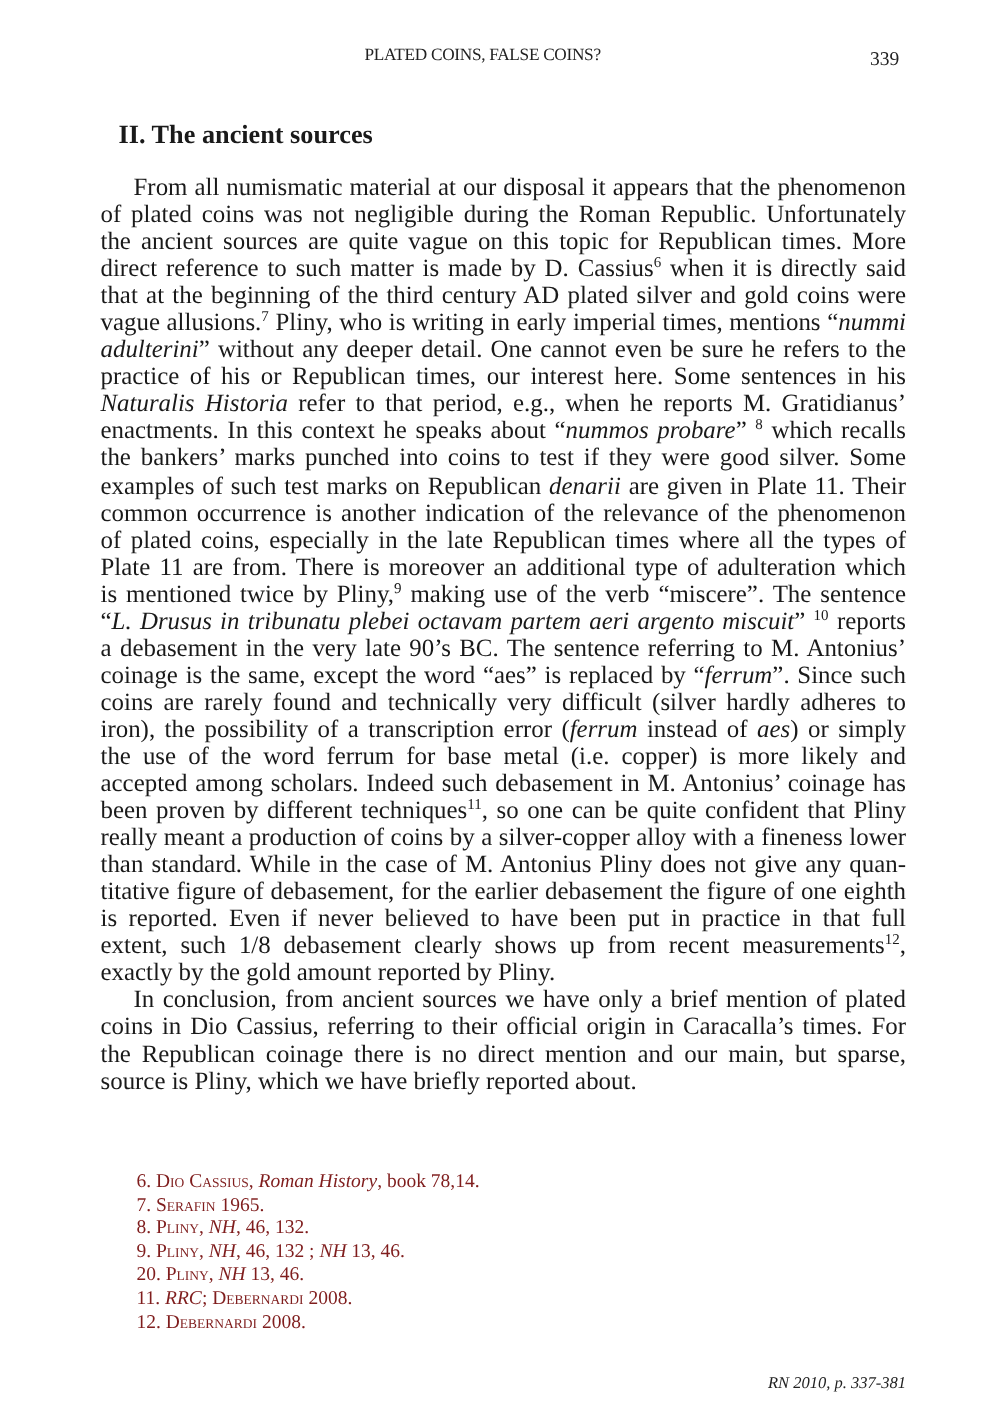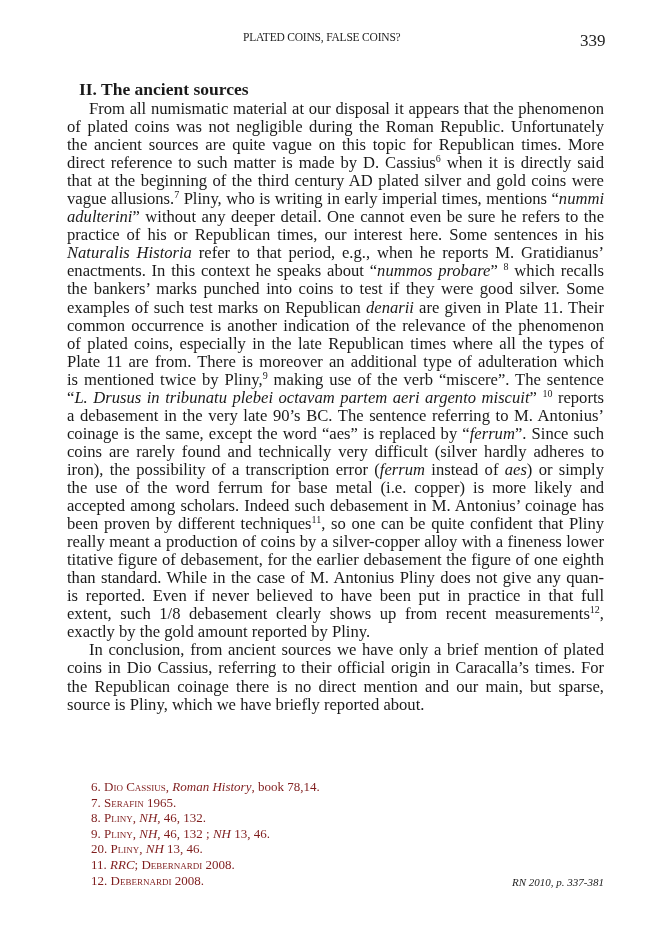--- a/index.html
+++ b/index.html
@@ -21,35 +21,35 @@
       left: 243px;
       font-size: 11.5px;
       letter-spacing: -0.2px;
       color: #222;
       white-space: nowrap;
     }
     .page-number {
       position: absolute;
       top: 31px;
       left: 580px;
-      font-size: 17px;
+      font-size: 13px;
       color: #222;
     }
     .section-title {
       position: absolute;
       top: 67px;
       left: 67px;
       font-size: 17.5px;
       font-weight: bold;
       margin: 12px;
       white-space: nowrap;
     }
     .body {
       position: absolute;
-      top: 100px;
+      top: 116px;
       left: 67px;
       width: 537px;
       font-size: 16.6px;
       line-height: 18.06px;
     }
     .line {
       display: block;
       height: 18.06px;
       white-space: nowrap;
       text-align: justify;
@@ -78,21 +78,21 @@
     }
     .fn {
       display: block;
       white-space: nowrap;
     }
     .sc {
       font-variant: small-caps;
     }
     .journal-ref {
       position: absolute;
-      top: 876px;
+      top: 916px;
       left: 512px;
       font-size: 11px;
       font-style: italic;
       color: #222;
       white-space: nowrap;
     }
   </style>
 </head>
 <body>
 
@@ -121,22 +121,22 @@
       <span class="line"><span>is mentioned twice by Pliny,</span><sup>9</sup><span> making use of the verb “miscere”. The sentence</span></span>
       <span class="line"><span>“</span><span class="it">L. Drusus in tribunatu plebei octavam partem aeri argento miscuit</span><span>” </span><sup>10</sup><span> reports</span></span>
       <span class="line"><span>a debasement in the very late 90’s BC. The sentence referring to M. Antonius’</span></span>
       <span class="line"><span>coinage is the same, except the word “aes” is replaced by “</span><span class="it">ferrum</span><span>”. Since such</span></span>
       <span class="line"><span>coins are rarely found and  technically very difficult (silver hardly adheres to</span></span>
       <span class="line"><span>iron), the possibility of a transcription error (</span><span class="it">ferrum</span><span> instead of </span><span class="it">aes</span><span>) or simply</span></span>
       <span class="line"><span>the use of the word ferrum for base metal (i.e. copper) is more likely and</span></span>
       <span class="line"><span>accepted among scholars. Indeed such debasement in M. Antonius’ coinage has</span></span>
       <span class="line"><span>been proven by different techniques</span><sup>11</sup><span>, so one can be quite confident that Pliny</span></span>
       <span class="line"><span>really meant a production of coins by a silver-copper alloy with a fineness lower</span></span>
+      <span class="line"><span>than standard. While in the case of  M. Antonius  Pliny does not give any quan-</span></span>
       <span class="line"><span>titative figure of debasement, for the earlier debasement the figure of one eighth</span></span>
-      <span class="line"><span>than standard. While in the case of  M. Antonius  Pliny does not give any quan-</span></span>
       <span class="line"><span>is reported. Even if never believed to have been put in practice in that full</span></span>
       <span class="line"><span>extent, such 1/8 debasement clearly shows up from recent measurements</span><sup>12</sup><span>,</span></span>
       <span class="line last"><span>exactly by the gold amount reported by Pliny.</span></span>
       <span class="line indent"><span>In conclusion, from ancient sources we have only a brief mention of plated</span></span>
       <span class="line"><span>coins in Dio Cassius, referring to their official origin in Caracalla’s times. For</span></span>
       <span class="line"><span>the Republican coinage there is no direct mention and our main, but sparse,</span></span>
       <span class="line last"><span>source is Pliny, which we have briefly reported about.</span></span>
     </div>
 
   <div class="footnotes" id="footnotes">

